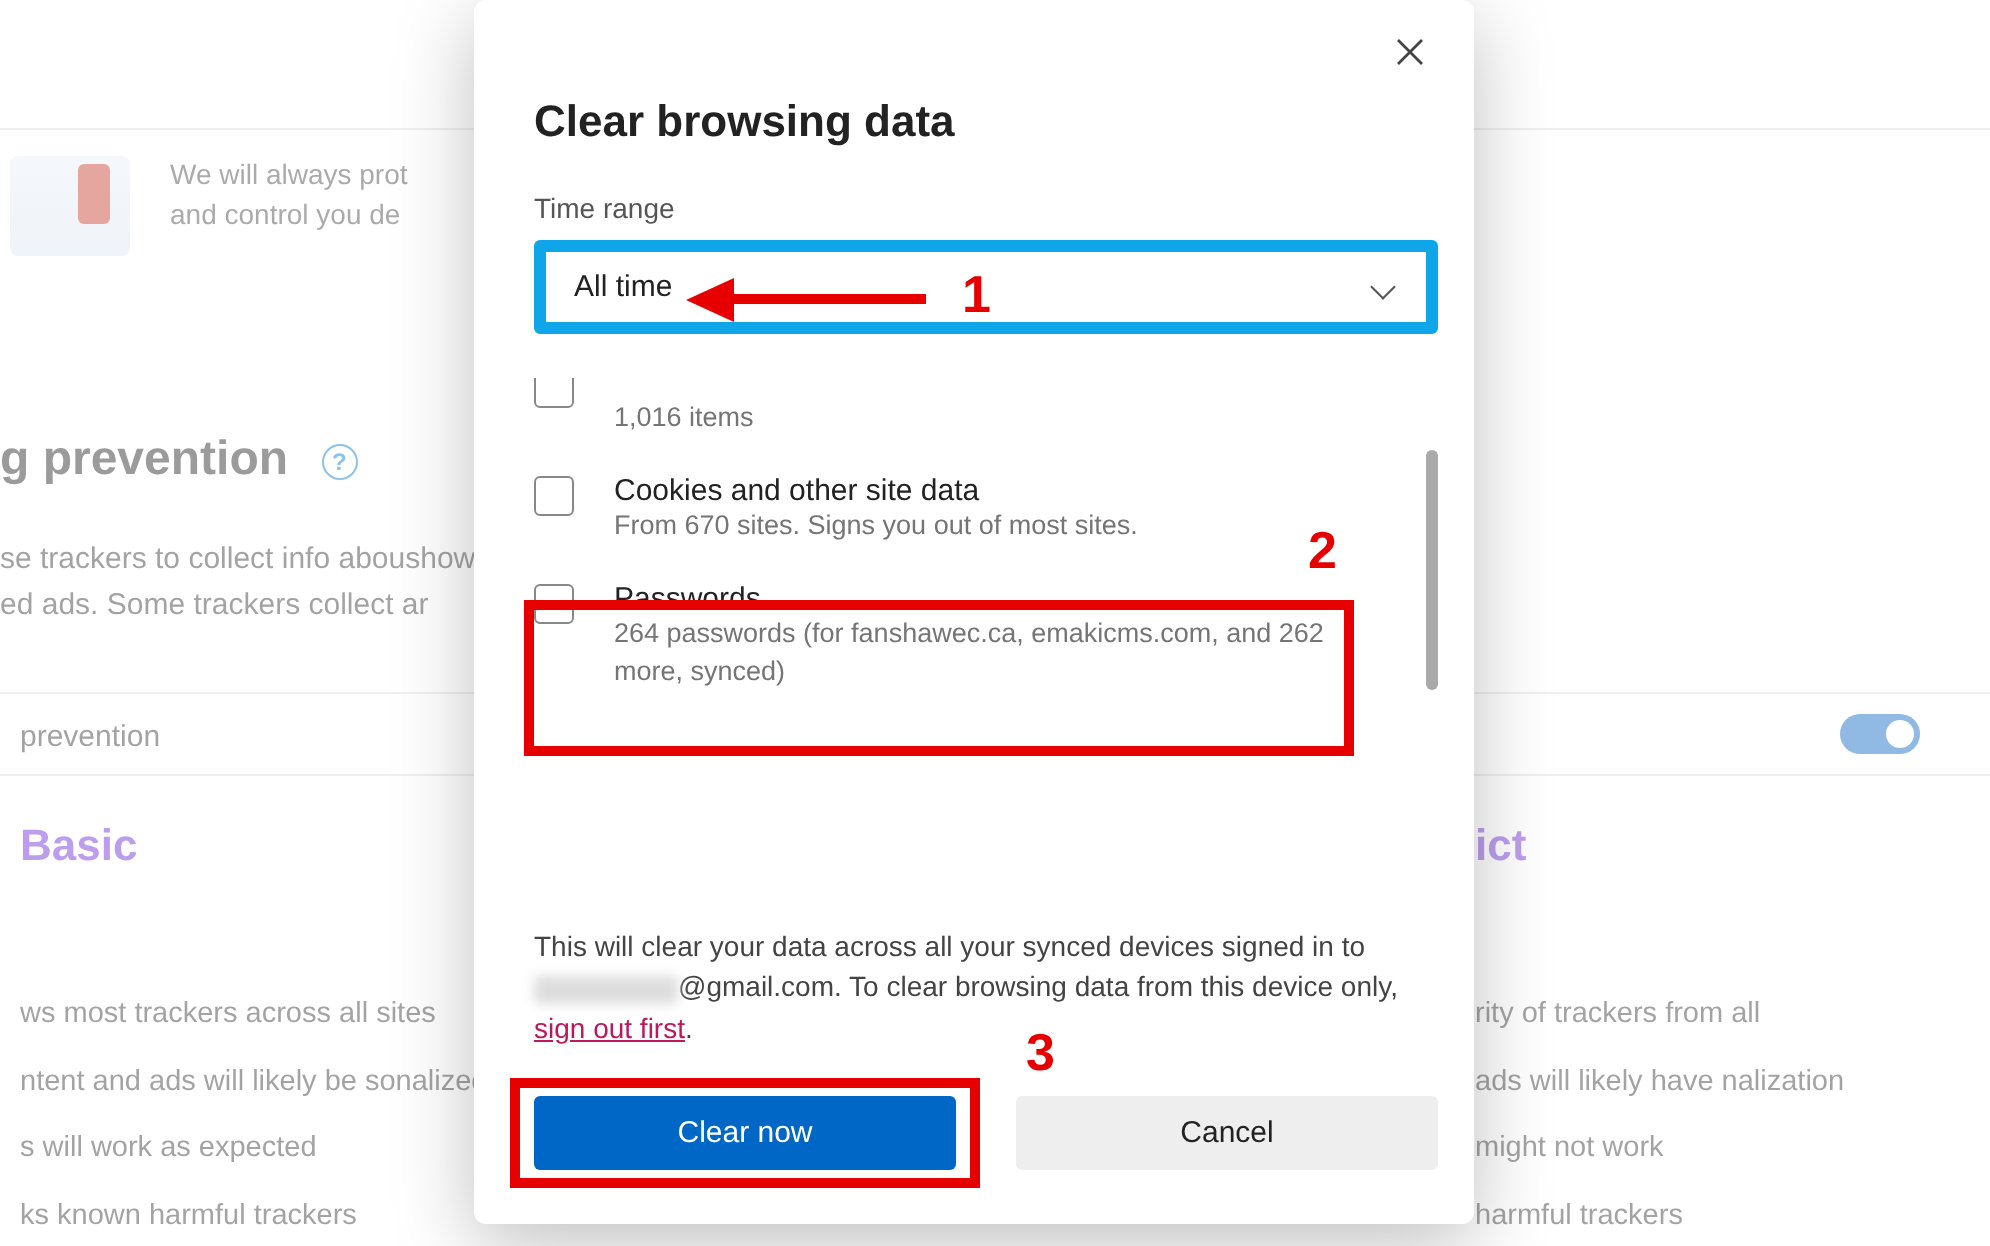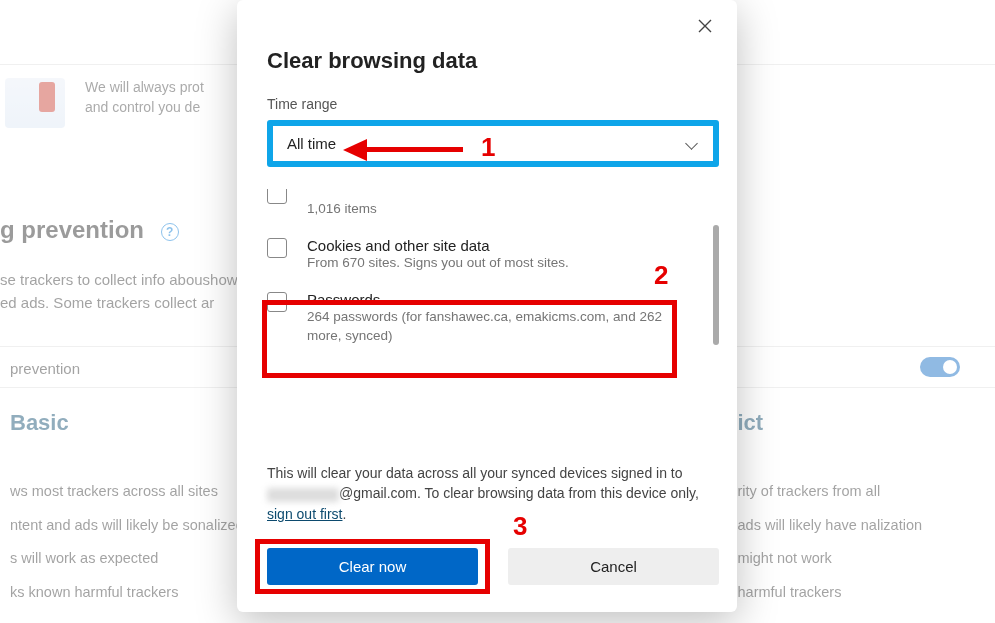--- a/index.html
+++ b/index.html
@@ -133,22 +133,22 @@
     display:flex;
     gap: 460px;
   }
   .bg-card {
     width: 270px;
     padding: 18px 0 0 10px;
   }
   .bg-card h3 {
     font-size: 22px;
     font-weight:600;
-    color:#0c4a6e;
-    margin-bottom: 46px;
+    color:#6d28d9;
+    margin-bottom: 62px;
   }
   .bg-card li {
     list-style:none;
     font-size: 14.5px;
     color:#333;
     margin-bottom: 14px;
     line-height:1.35;
   }
 
   
@@ -267,21 +267,21 @@
     color: #757575;
     line-height:1.4;
     max-width: 370px;
   }
   .notice {
     font-size: 14px;
     color: #444;
     line-height:1.45;
     margin-top: 14px;
   }
-  .notice a { color:#0c4a6e; text-decoration: underline; }
+  .notice a { color:#be185d; text-decoration: underline; }
   .blurred {
     filter: blur(3px);
     display:inline-block;
     background:#ddd;
     color:transparent;
     width: 72px; height: 14px;
     border-radius:2px;
     vertical-align:middle;
   }
   .btns {

